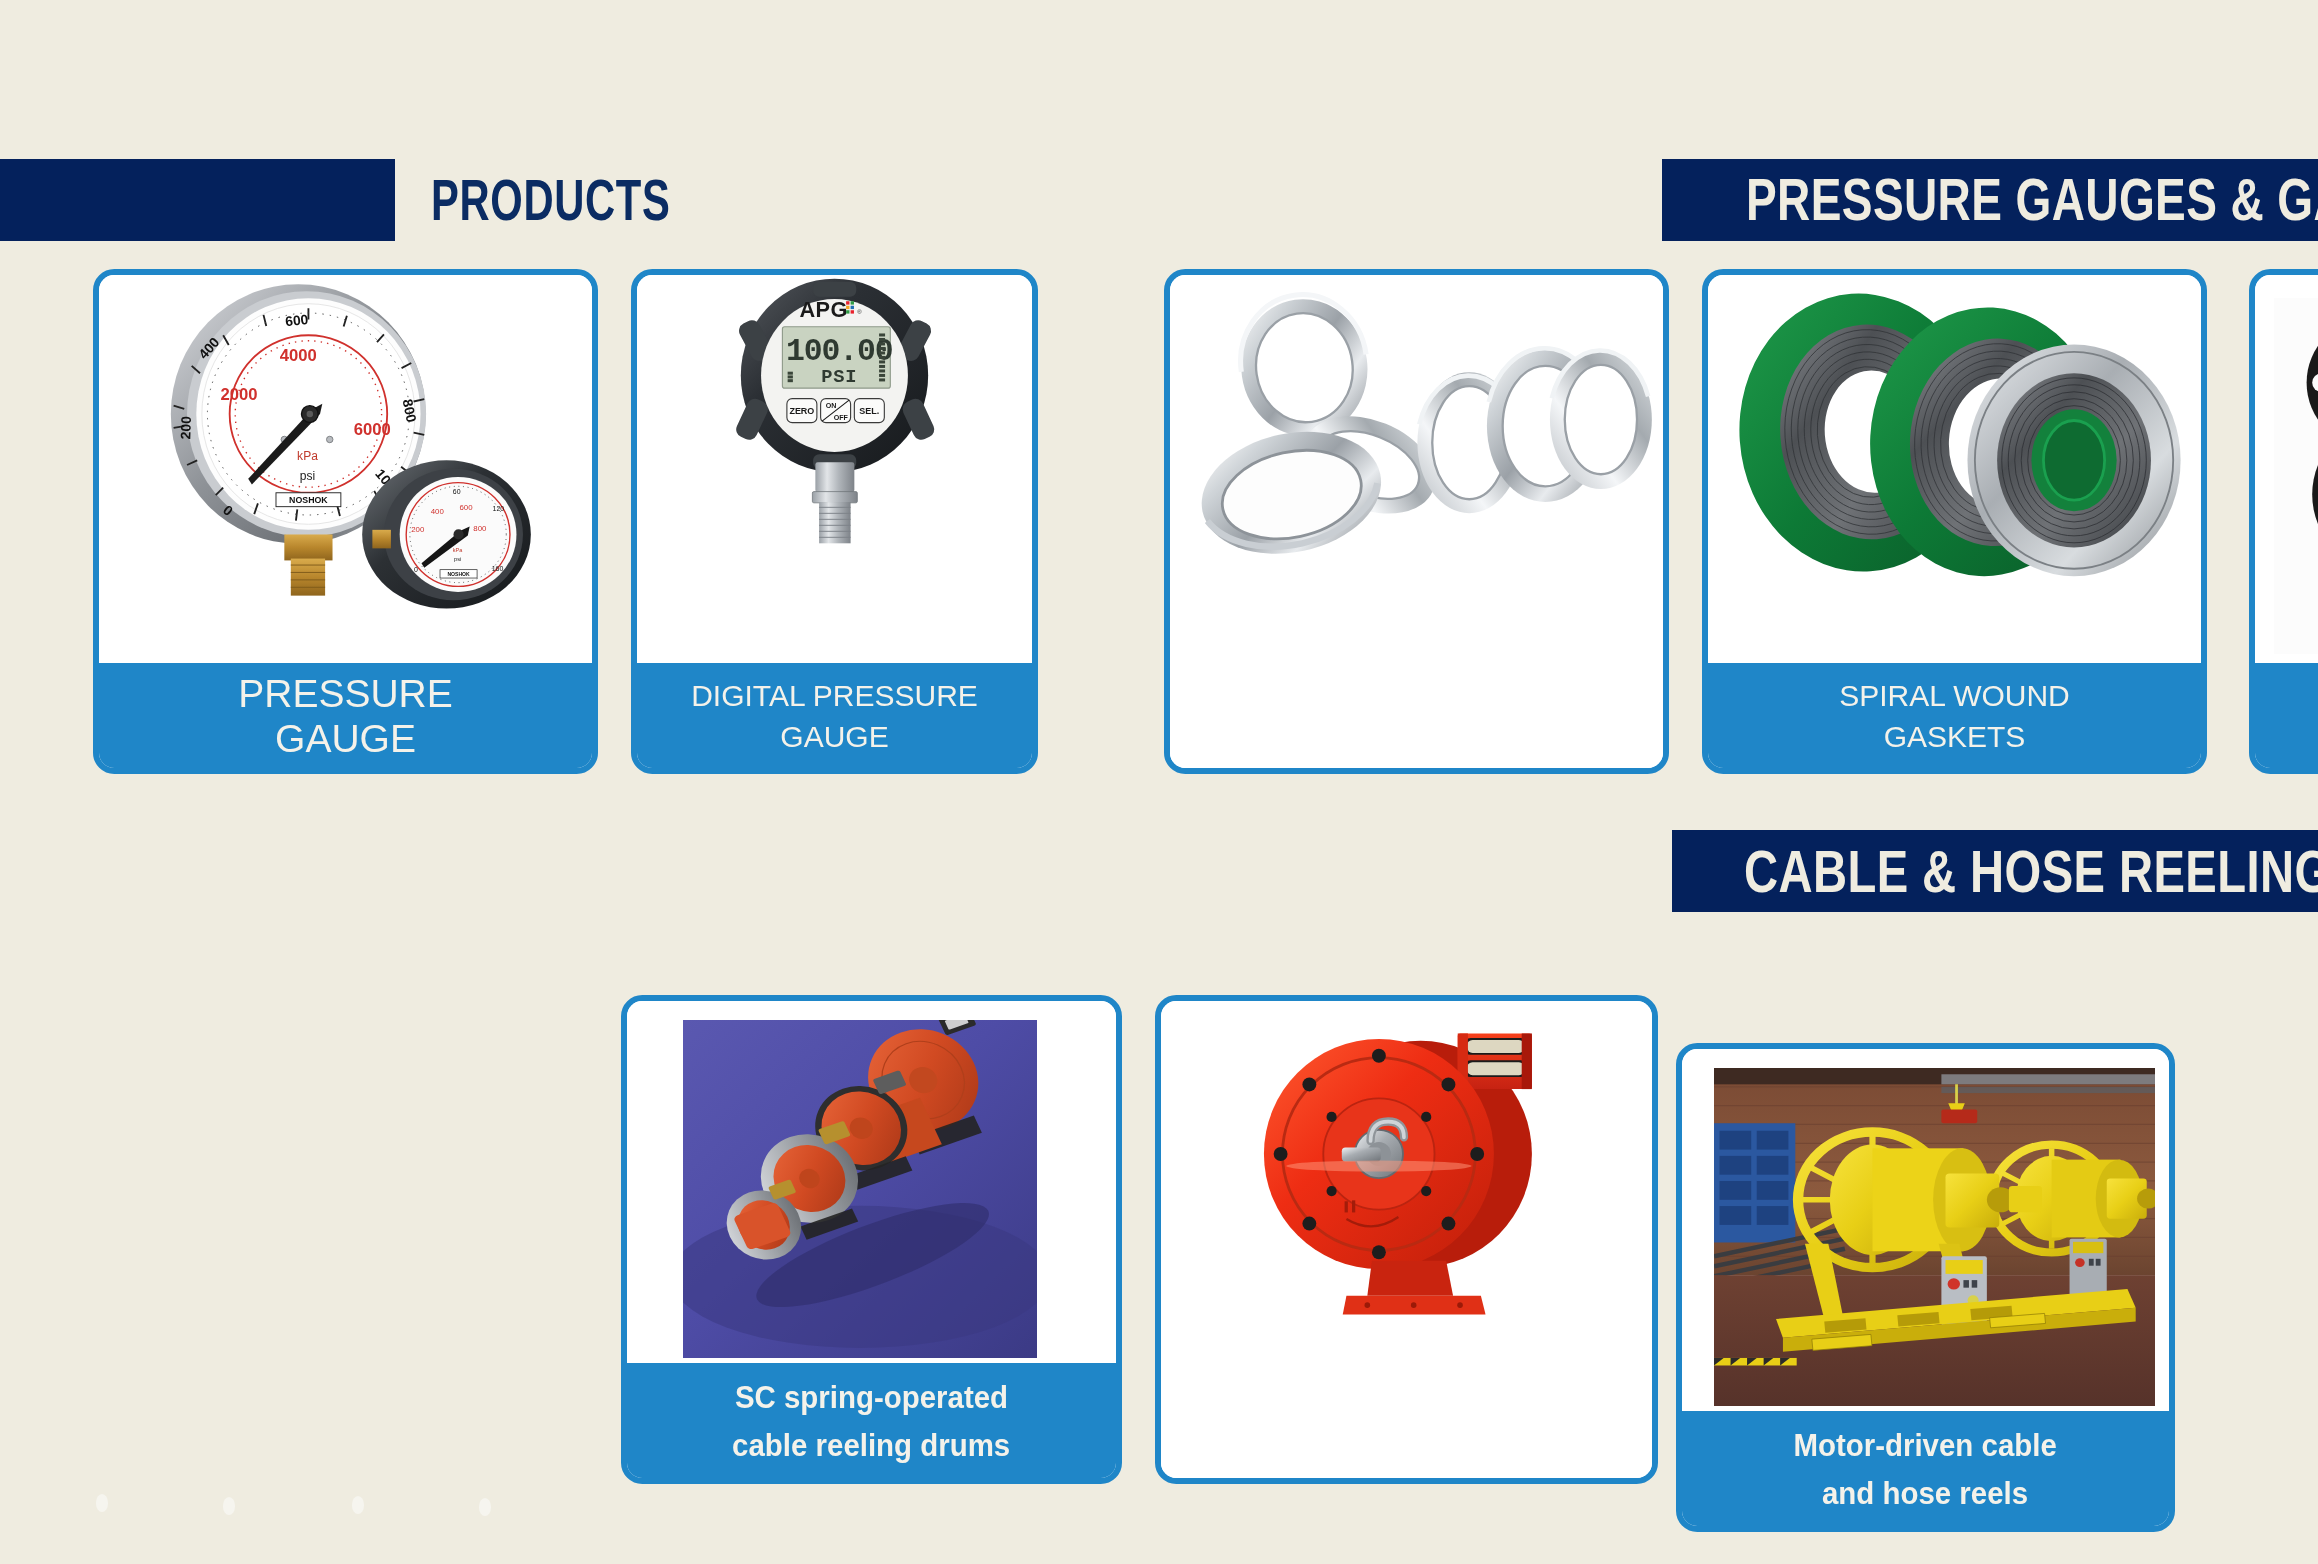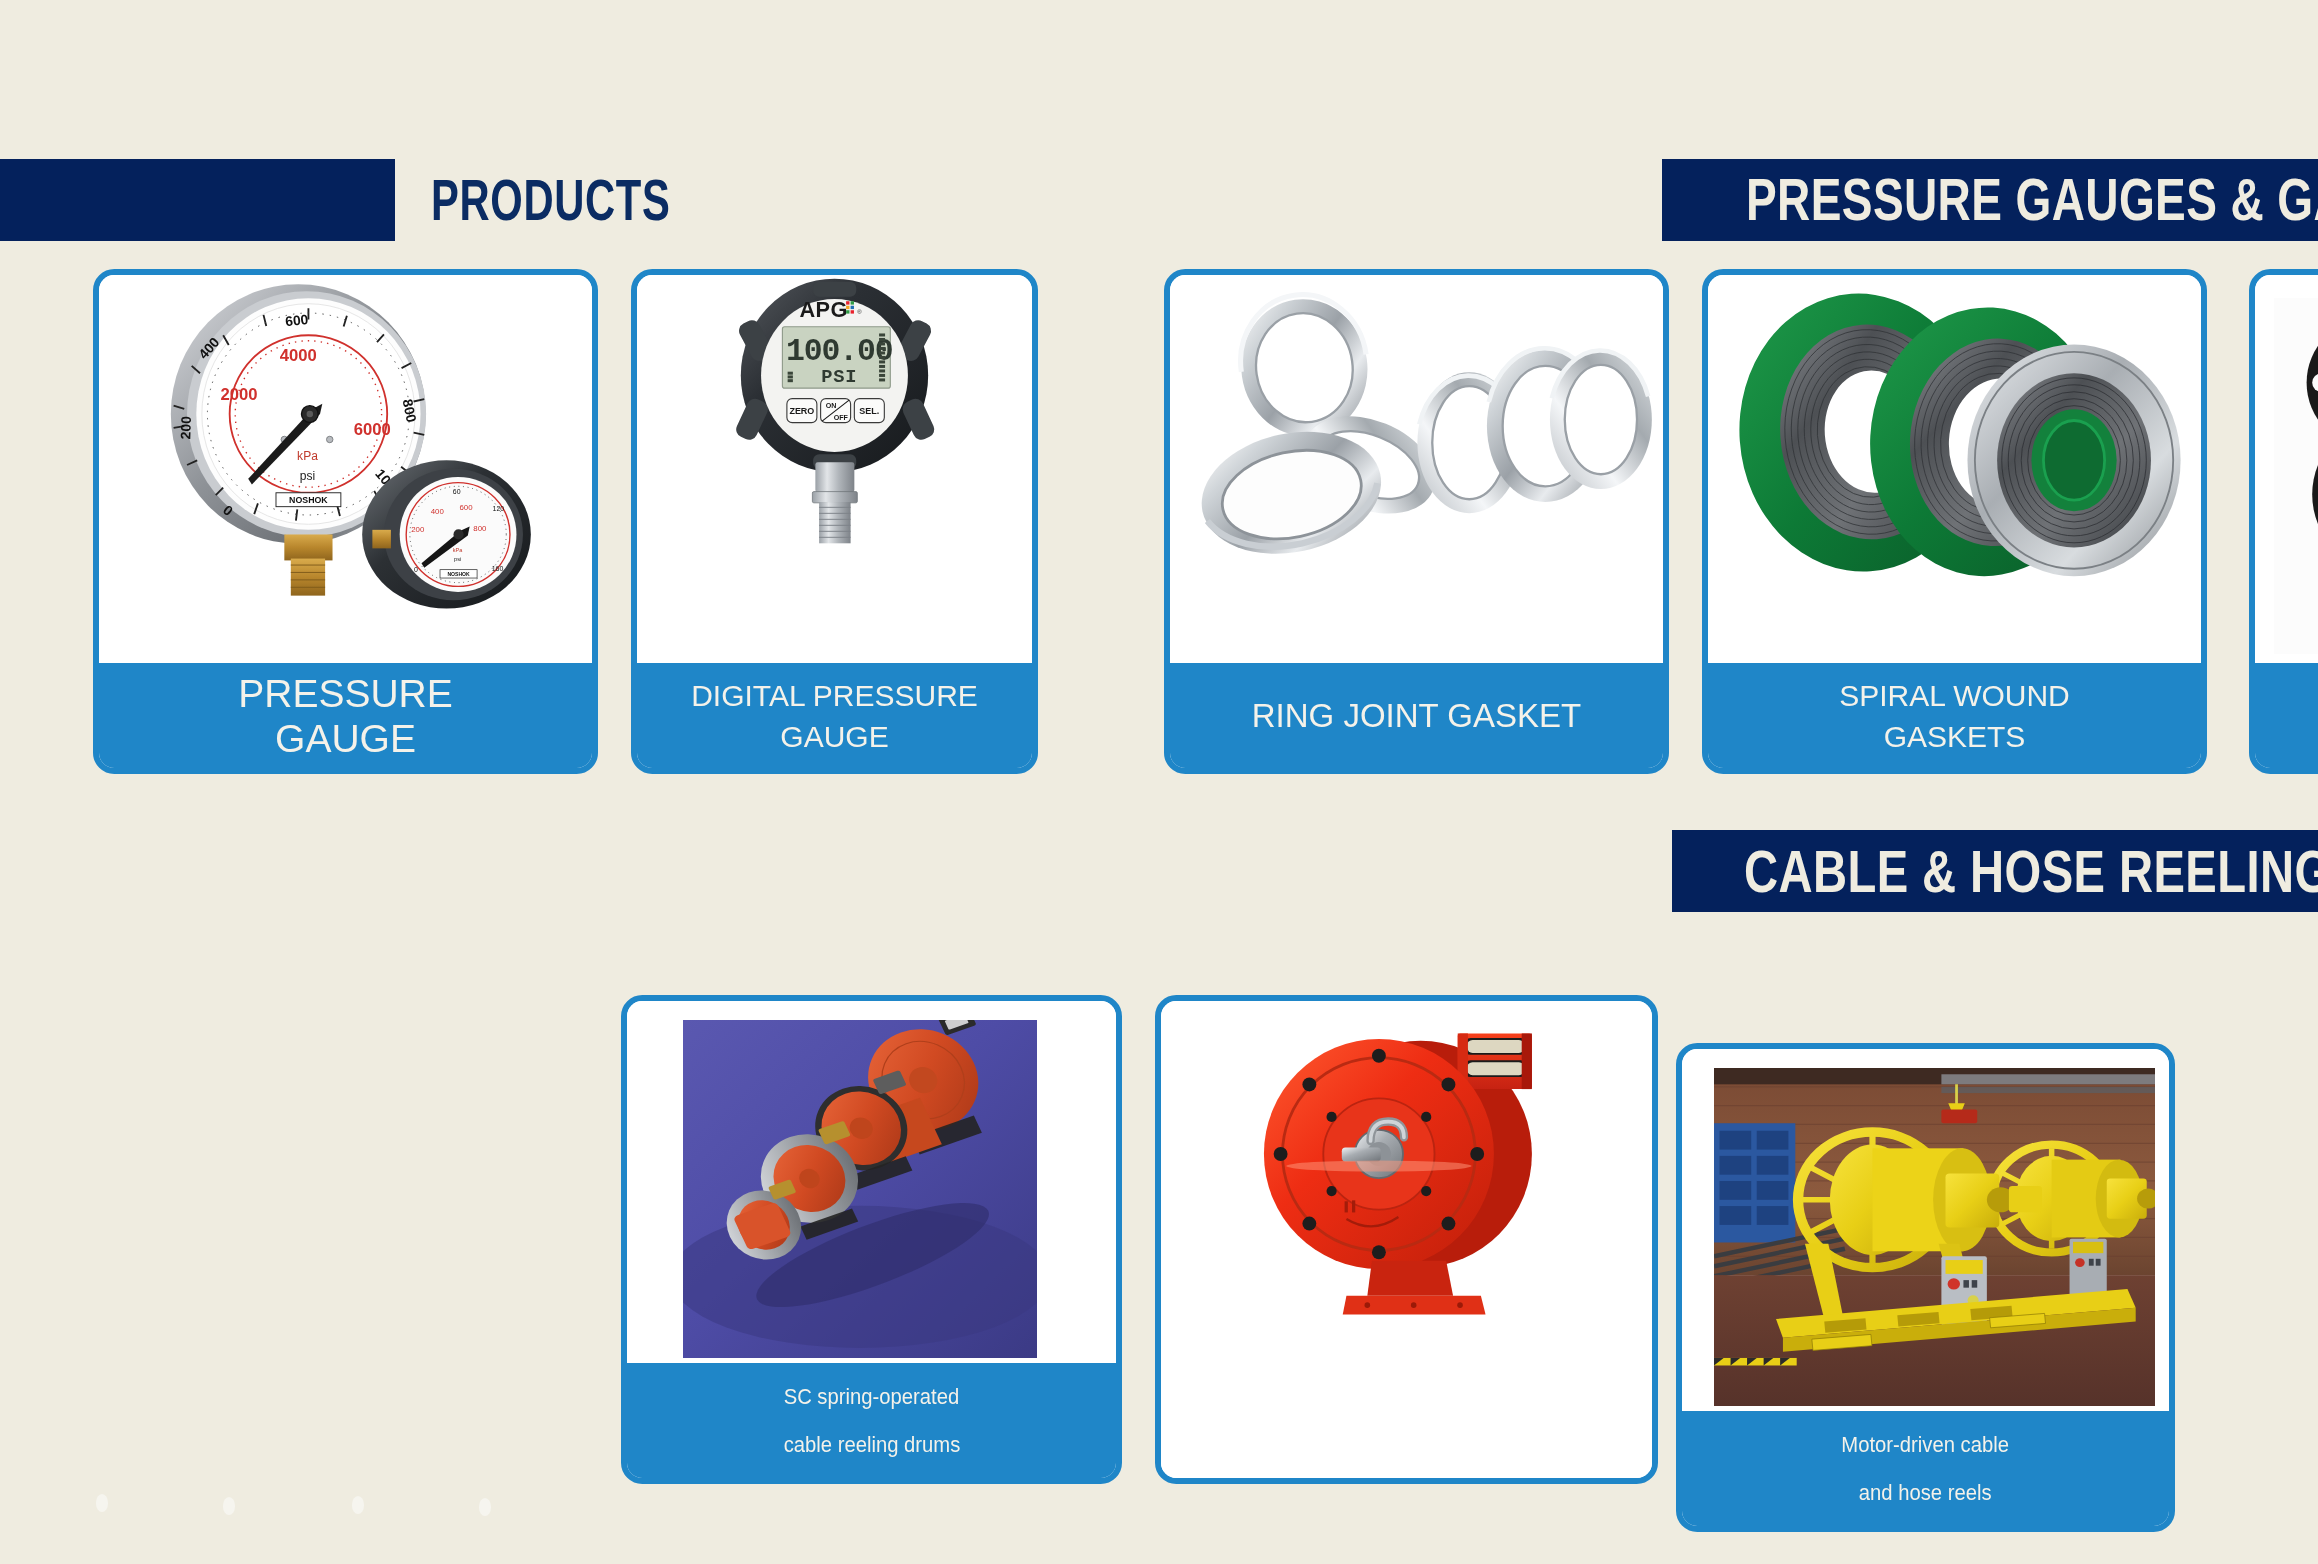--- a/index.html
+++ b/index.html
@@ -68,21 +68,21 @@
     align-items:center; justify-content:center;
     text-align:center;
     flex:0 0 auto;
   }
   .card-label span { display:block; white-space:nowrap; }
 
   
   .r1 .card-label { font-size:30px; font-weight:normal; line-height:41px; }
   .r1 .card-label.big { font-size:39px; line-height:45px; }
   
-  .r2 .card-label { font-size:22px; font-weight:normal; line-height:48px; }
+  .r2 .card-label { font-size:32px; font-weight:bold; line-height:48px; }
   .r2 .card-label span { transform:scaleX(0.92); }
 
   
   .dot {
     position:absolute; width:12px; height:17.6px;
     background:#f6f5ef; border-radius:50%;
   }
 
   
   .art { position:absolute; inset:0; }
@@ -356,23 +356,20 @@
         <ellipse cx="0" cy="0" rx="92" ry="130" fill="none" stroke="#9aa0a6" stroke-width="5"></ellipse>
         <path d="M-122 -52 A126 164 0 0 1 118 -56" fill="none" stroke="#f0f3f5" stroke-width="10"></path>
       </g>
       <g transform="translate(930,312)">
         <ellipse cx="0" cy="0" rx="110" ry="150" fill="url(#ss2)"></ellipse>
         <ellipse cx="0" cy="0" rx="78" ry="118" fill="#ffffff"></ellipse>
         <ellipse cx="0" cy="0" rx="78" ry="118" fill="none" stroke="#9aa0a6" stroke-width="5"></ellipse>
         <path d="M-106 -46 A110 150 0 0 1 102 -50" fill="none" stroke="#f0f3f5" stroke-width="10"></path>
       </g>
     </svg>
-  </div>
-  <div class="card-label" style="height:105px; justify-content:center;">
-    <span style="font-size:33px;">RING JOINT GASKET</span>
   </div>
 </div>
 
 <div class="card r1" style="left:1702px; top:269px; width:505px; height:505px;">
   <div class="card-img">
     <svg class="art" viewBox="0 0 1064 760" preserveAspectRatio="xMidYMid slice">
       <defs>
         <linearGradient id="grn" x1="0" y1="0" x2="1" y2="1">
           <stop offset="0" stop-color="#1f9a4a"></stop>
             <stop offset="0.5" stop-color="#0d7a36"></stop>

